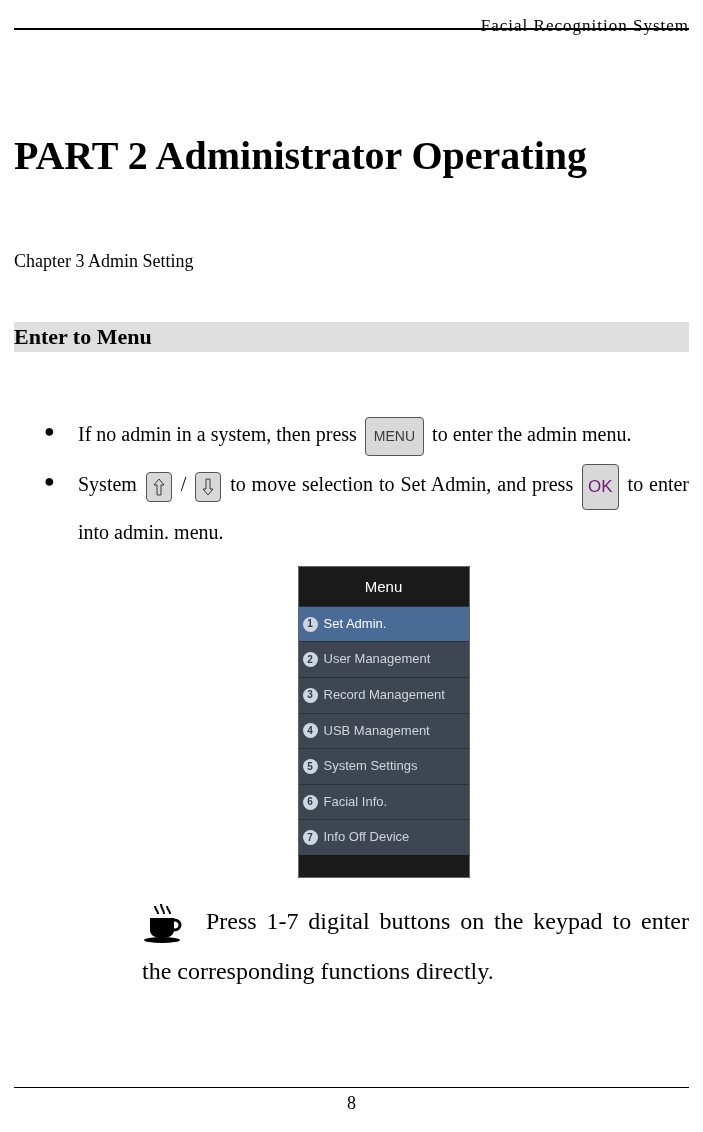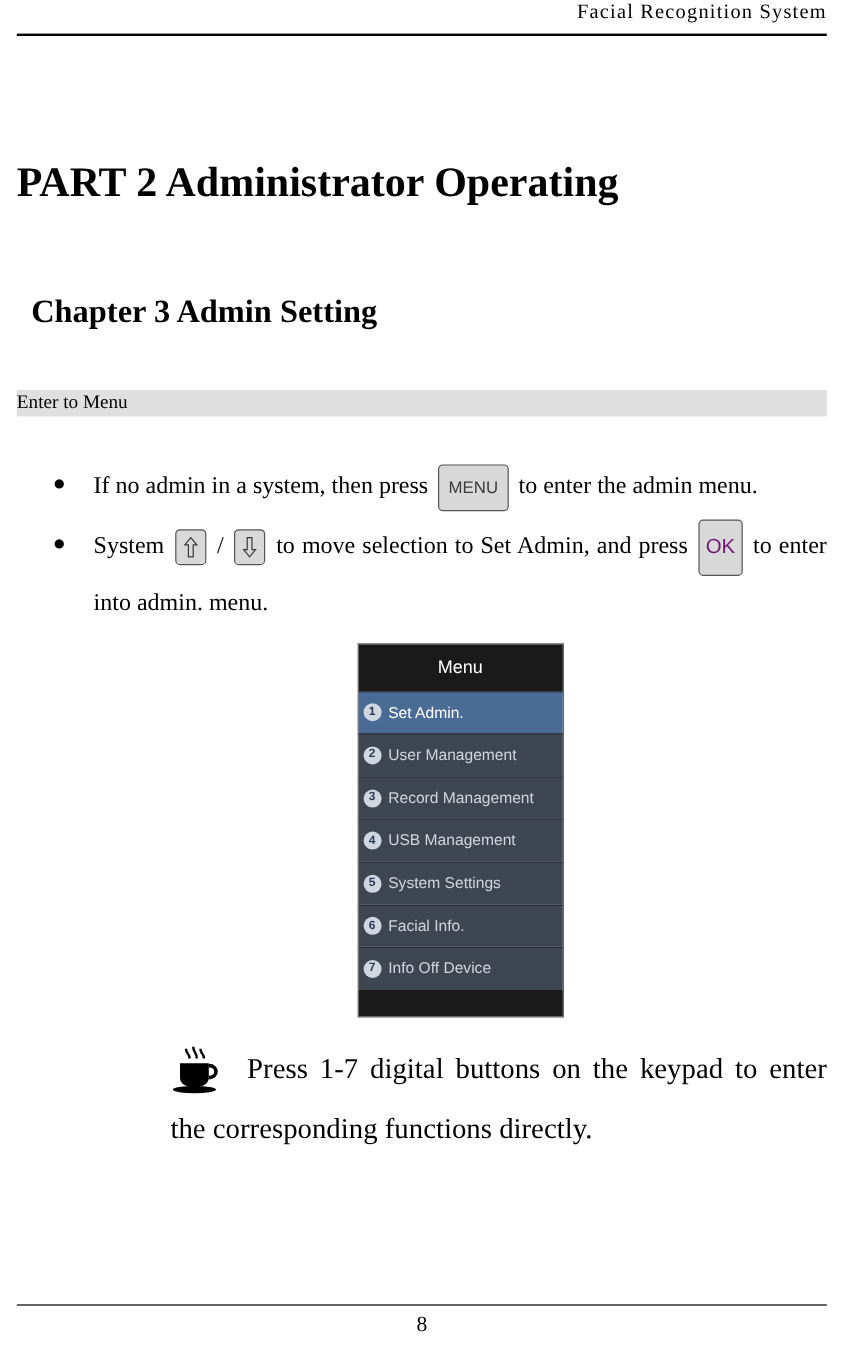--- a/index.html
+++ b/index.html
@@ -18,49 +18,48 @@
     .header-line {
       position: absolute;
       top: 28px;
       left: 14px;
       right: 14px;
       height: 1.5px;
       background: #000;
     }
     .header-text {
       position: absolute;
-      top: 0;
+      top: 16px;
       right: 14px;
       font-size: 17px;
       letter-spacing: 1px;
     }
     .content {
       position: absolute;
       top: 100px;
       left: 14px;
       right: 14px;
     }
     .part-title {
-      font-size: 35px;
+      font-size: 40px;
       font-weight: bold;
       margin-top: 32px;
       margin-bottom: 72px;
     }
     .chapter-title {
-      font-size: 27px;
+      font-size: 18px;
+      font-weight: normal;
+      margin-bottom: 50px;
+    }
+    .section-title {
+      font-size: 22px;
       font-weight: bold;
-      margin-bottom: 50px;
-      margin-left: 12px;
-    }
-    .section-title {
-      font-size: 16px;
-      font-weight: normal;
       background: #dfdfdf;
       padding: 2px 0;
-      margin-bottom: 36px;
+      margin-bottom: 60px;
     }
     .bullet-list {
       list-style: none;
       padding-left: 64px;
     }
     .bullet-list li {
       position: relative;
       font-size: 20px;
       line-height: 2.2;
       margin-bottom: 6px;

